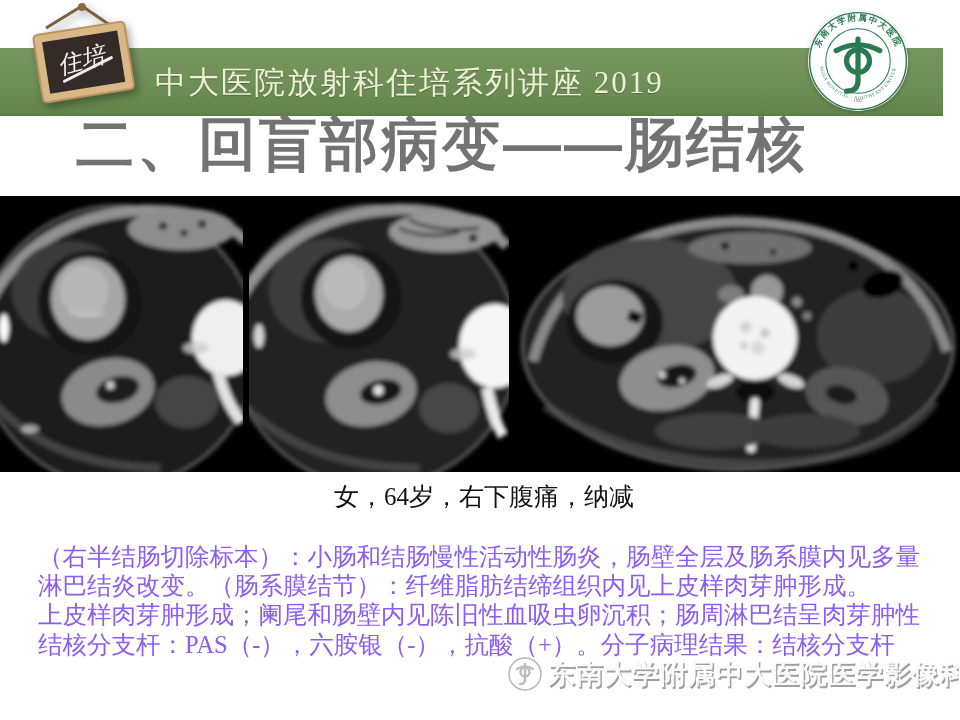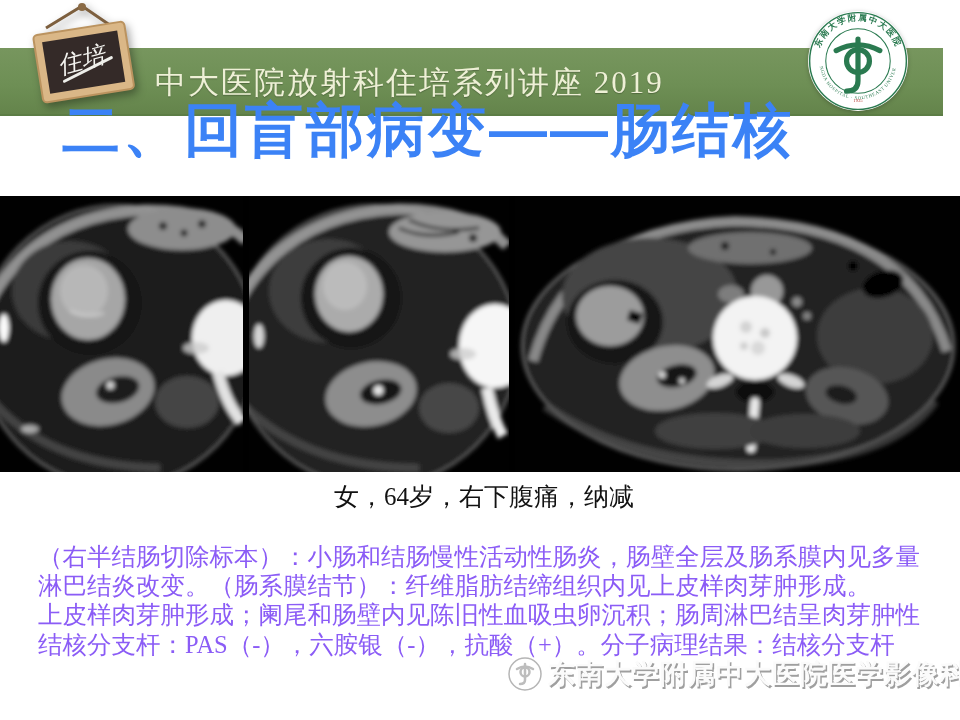--- a/index.html
+++ b/index.html
@@ -11,23 +11,23 @@
           background:linear-gradient(180deg,#77965e 0%,#6e8f55 55%,#64844b 100%);
           border-bottom:2px solid #5c7d45;margin-top:48px;}
   .banner-title{position:absolute;left:155px;top:14px;font-size:31px;color:#eef0d6;
                 letter-spacing:2px;text-shadow:0 1px 1px rgba(0,0,0,.25);white-space:nowrap;}
   .blackboard{position:absolute;left:18px;top:2px;width:132px;height:108px;
               filter:drop-shadow(3px 4px 4px rgba(0,0,0,.35));}
   .logo{position:absolute;left:806px;top:6px;width:104px;height:110px;
         filter:drop-shadow(0 1px 2px rgba(0,0,0,.25));}
 
   
-  .slide-title{position:absolute;left:58px;top:88px;margin:4px;width:860px;
+  .slide-title{position:absolute;left:58px;top:88px;margin:18px;width:860px;
                font-family:"Liberation Sans","DejaVu Sans",sans-serif;
-               font-size:58px;font-weight:900;color:#3b82f6;letter-spacing:3px;white-space:nowrap;}
+               font-size:58px;font-weight:900;color:#737373;letter-spacing:3px;white-space:nowrap;}
 
   
   .ct-panel{position:absolute;left:0;top:196px;width:960px;height:276px;background:#000;
             display:flex;justify-content:space-between;}
   .ct-panel svg{display:block;height:276px;}
 
   
   .caption{position:absolute;left:0;top:480px;width:968px;text-align:center;
            font-size:25px;color:#111;}
   .pathology{position:absolute;left:38px;top:542px;width:900px;font-size:24.5px;

